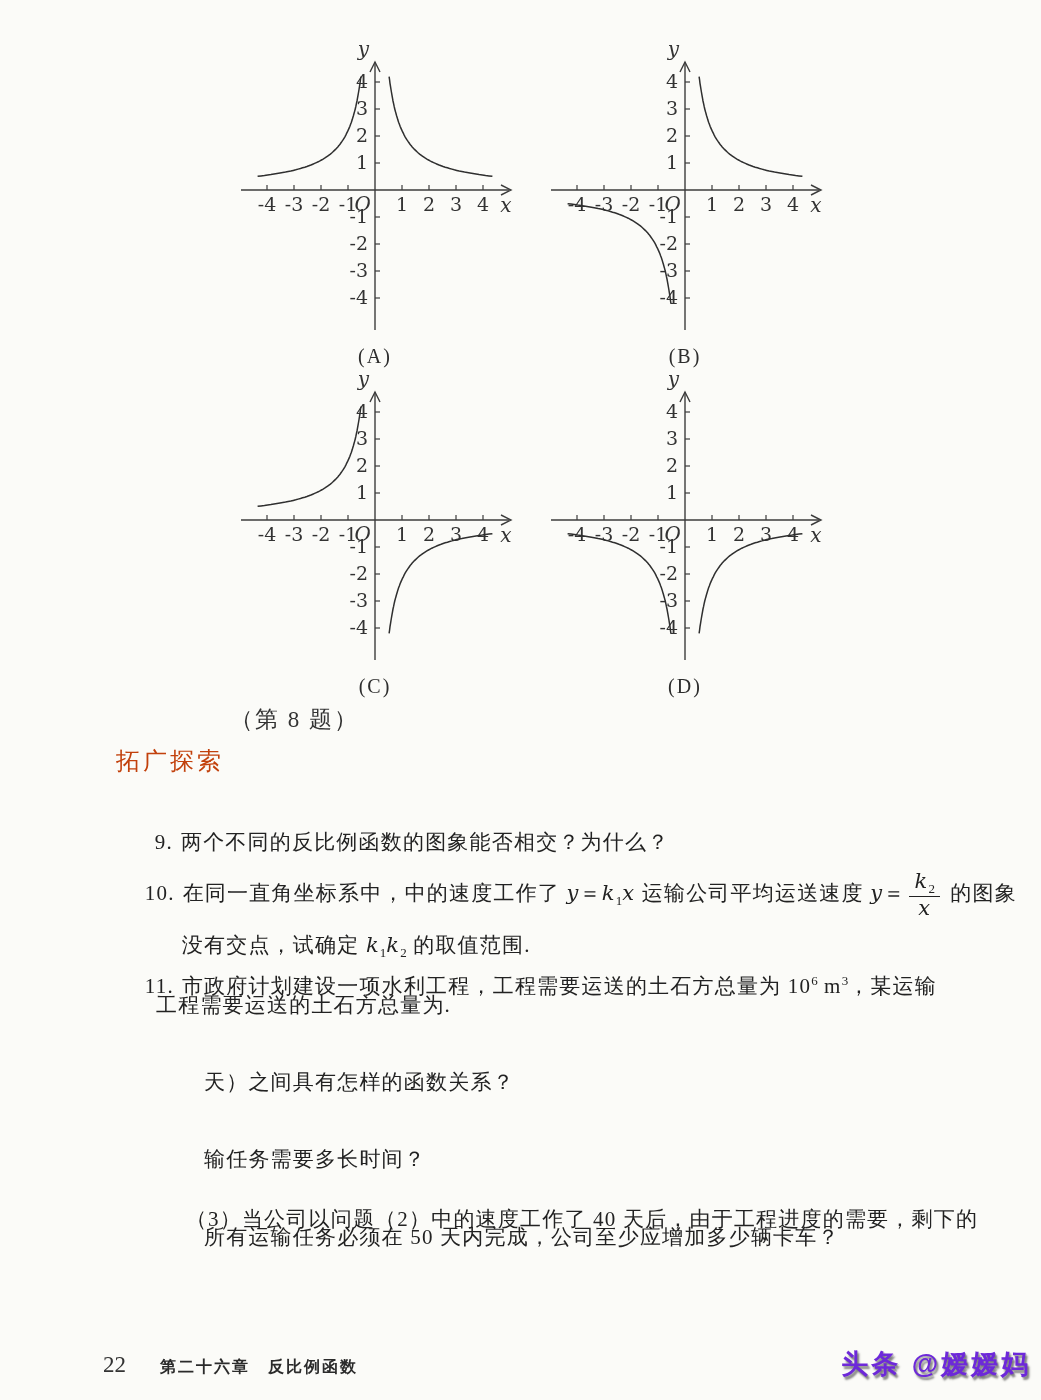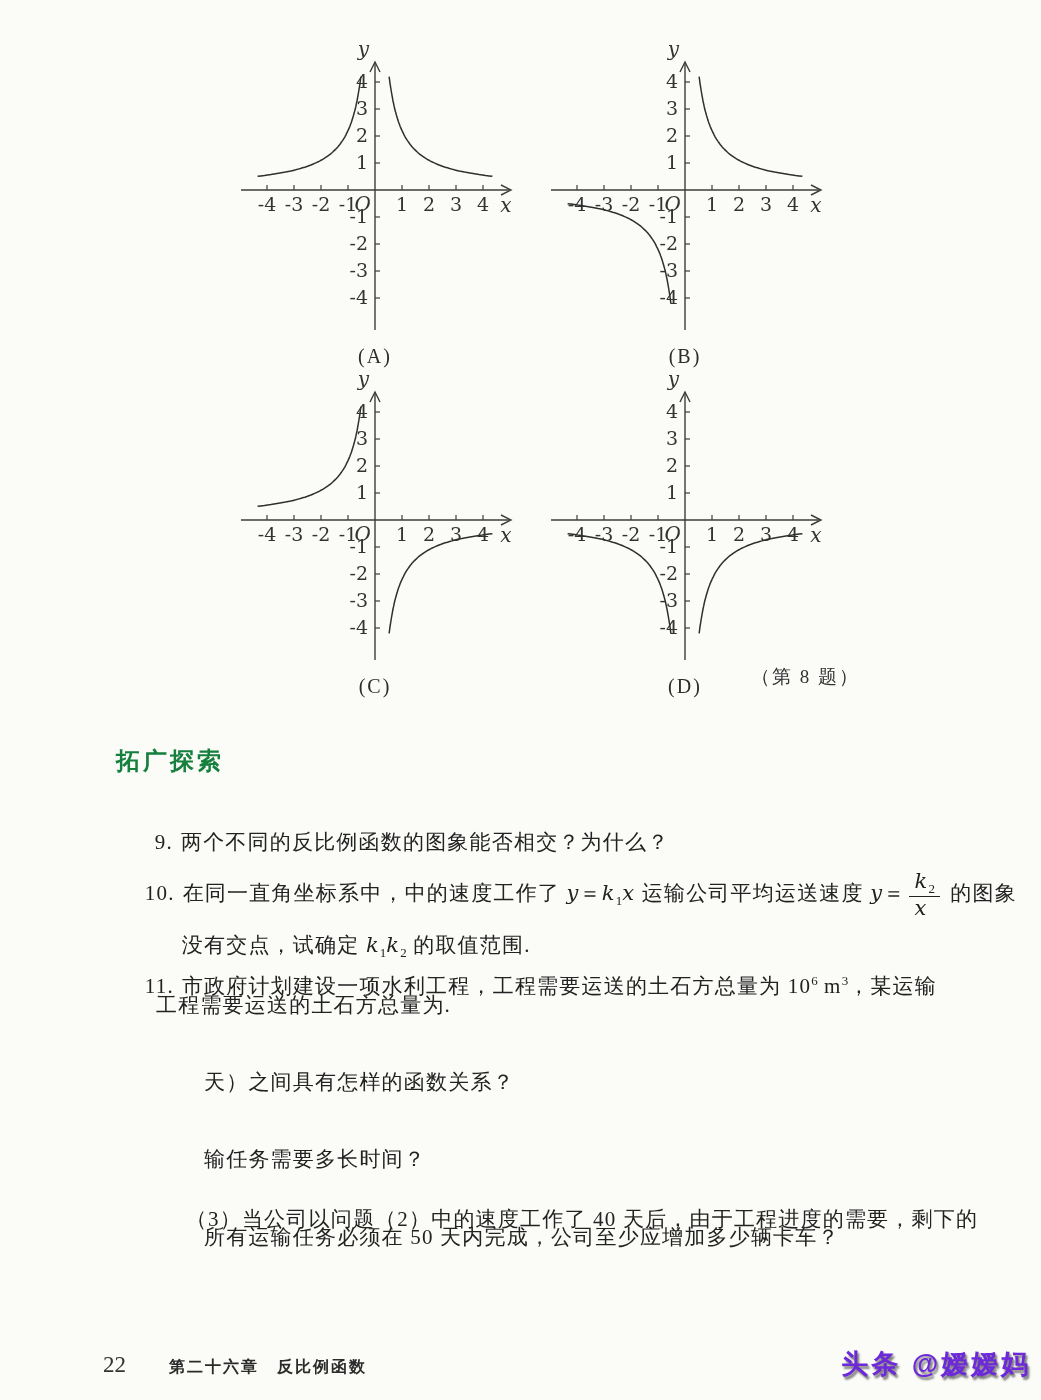--- a/index.html
+++ b/index.html
@@ -1,31 +1,31 @@
 <!DOCTYPE html>
 <html><head>
 <meta charset="utf-8">
 <style>
   html,body{margin:0;padding:0}
   .page{position:relative;width:1041px;height:1400px;background:#fbfbf8;
         font-family:"Liberation Serif","DejaVu Serif",serif;color:#262626;overflow:hidden}
   .graph{position:absolute;width:300px}
   .gcap{text-align:center;font-size:20px;margin-top:3px;letter-spacing:2px;color:#2d2d2d}
-  .figcap{position:absolute;left:230px;top:664px;width:630px;text-align:right;font-size:19px;letter-spacing:2px;color:#333}
+  .figcap{position:absolute;left:230px;top:704px;width:630px;text-align:left;font-size:23px;letter-spacing:2px;color:#333}
   .heading{position:absolute;left:116px;top:745px;font-family:"Liberation Sans","DejaVu Sans",sans-serif;
-           font-weight:700;font-size:24px;letter-spacing:3px;color:#15803d}
+           font-weight:400;font-size:24px;letter-spacing:3px;color:#c2410c}
   .line{position:absolute;font-size:21px;letter-spacing:1.2px;white-space:pre;color:#222}
   .pnum{margin-right:8px}
   .mi{font-style:italic;font-family:"DejaVu Serif",serif}
   sub,sup{font-size:13px;letter-spacing:0}
-  .frac{display:inline-flex;flex-direction:column;vertical-align:middle;margin:0 4px;line-height:1.1}
+  .frac{display:inline-flex;flex-direction:column;text-align:center;vertical-align:middle;margin:0 4px;line-height:1.1}
   .fnum{padding:0 5px}
   .fden{border-top:1.6px solid #222;padding:0 5px}
   .footer{position:absolute;left:103px;top:1352px}
-  .pageno{font-size:23px;margin-right:43px;color:#333}
+  .pageno{font-size:23px;margin-right:34px;color:#333}
   .chap{font-family:"Liberation Sans","DejaVu Sans",sans-serif;font-weight:600;font-size:16px;letter-spacing:2px;color:#2b2b2b}
   .watermark{position:absolute;right:10px;top:1346px;font-family:"Liberation Sans","DejaVu Sans",sans-serif;
              font-weight:700;font-size:27px;letter-spacing:3px;color:#6d28d9;
              text-shadow:2px 3px 2px rgba(110,110,110,.85), 1px 1px 0 rgba(160,160,160,.6)}
   .tick{font-family:"DejaVu Serif",serif;font-size:19px;fill:#333}
   .varl{font-family:"DejaVu Serif",serif;font-style:italic;font-size:20px;fill:#333}
 </style>
 </head>
 <body>
 

